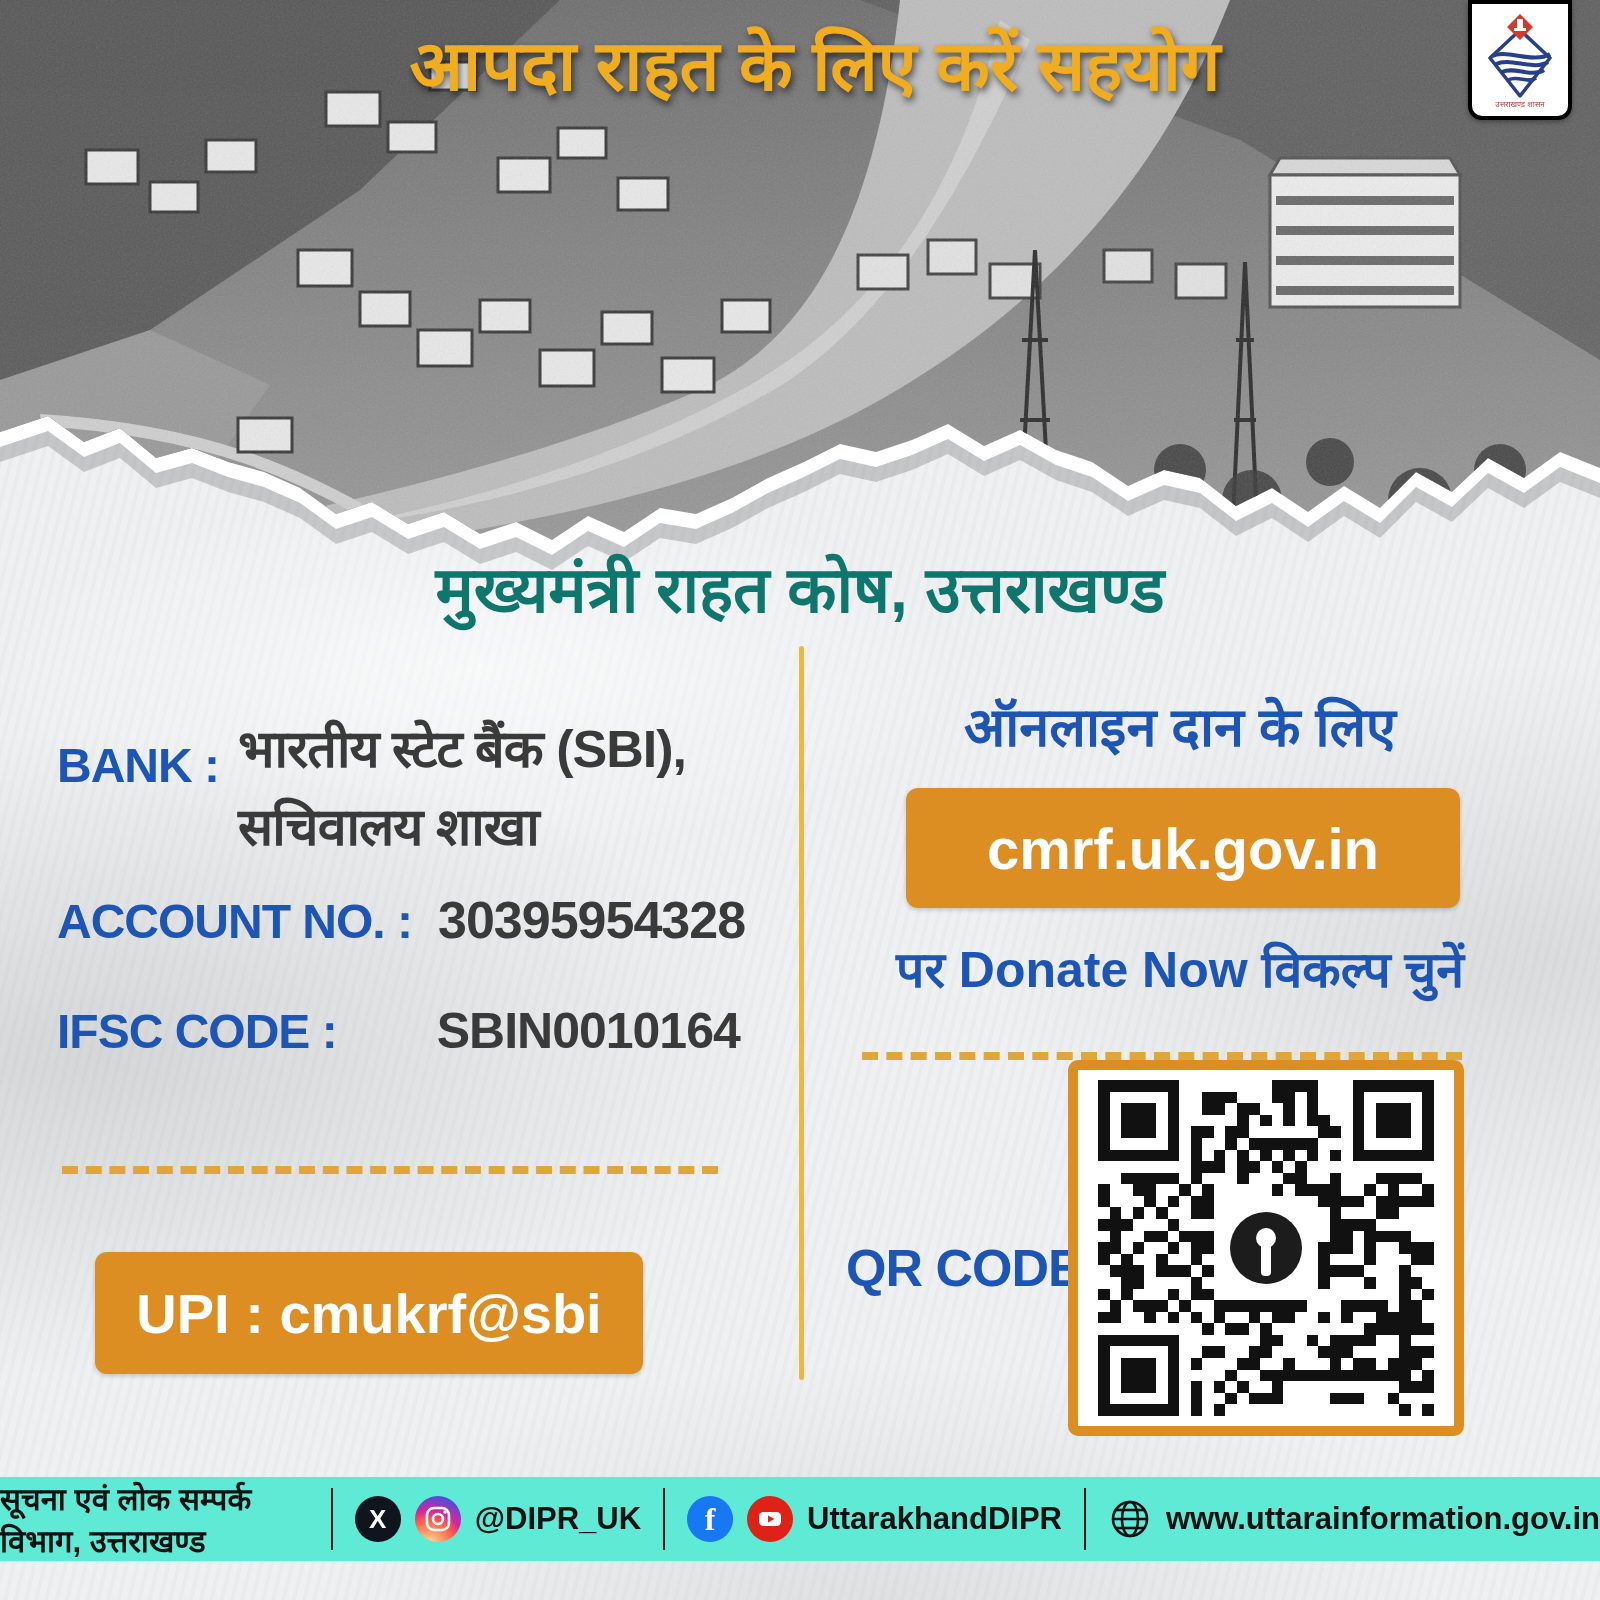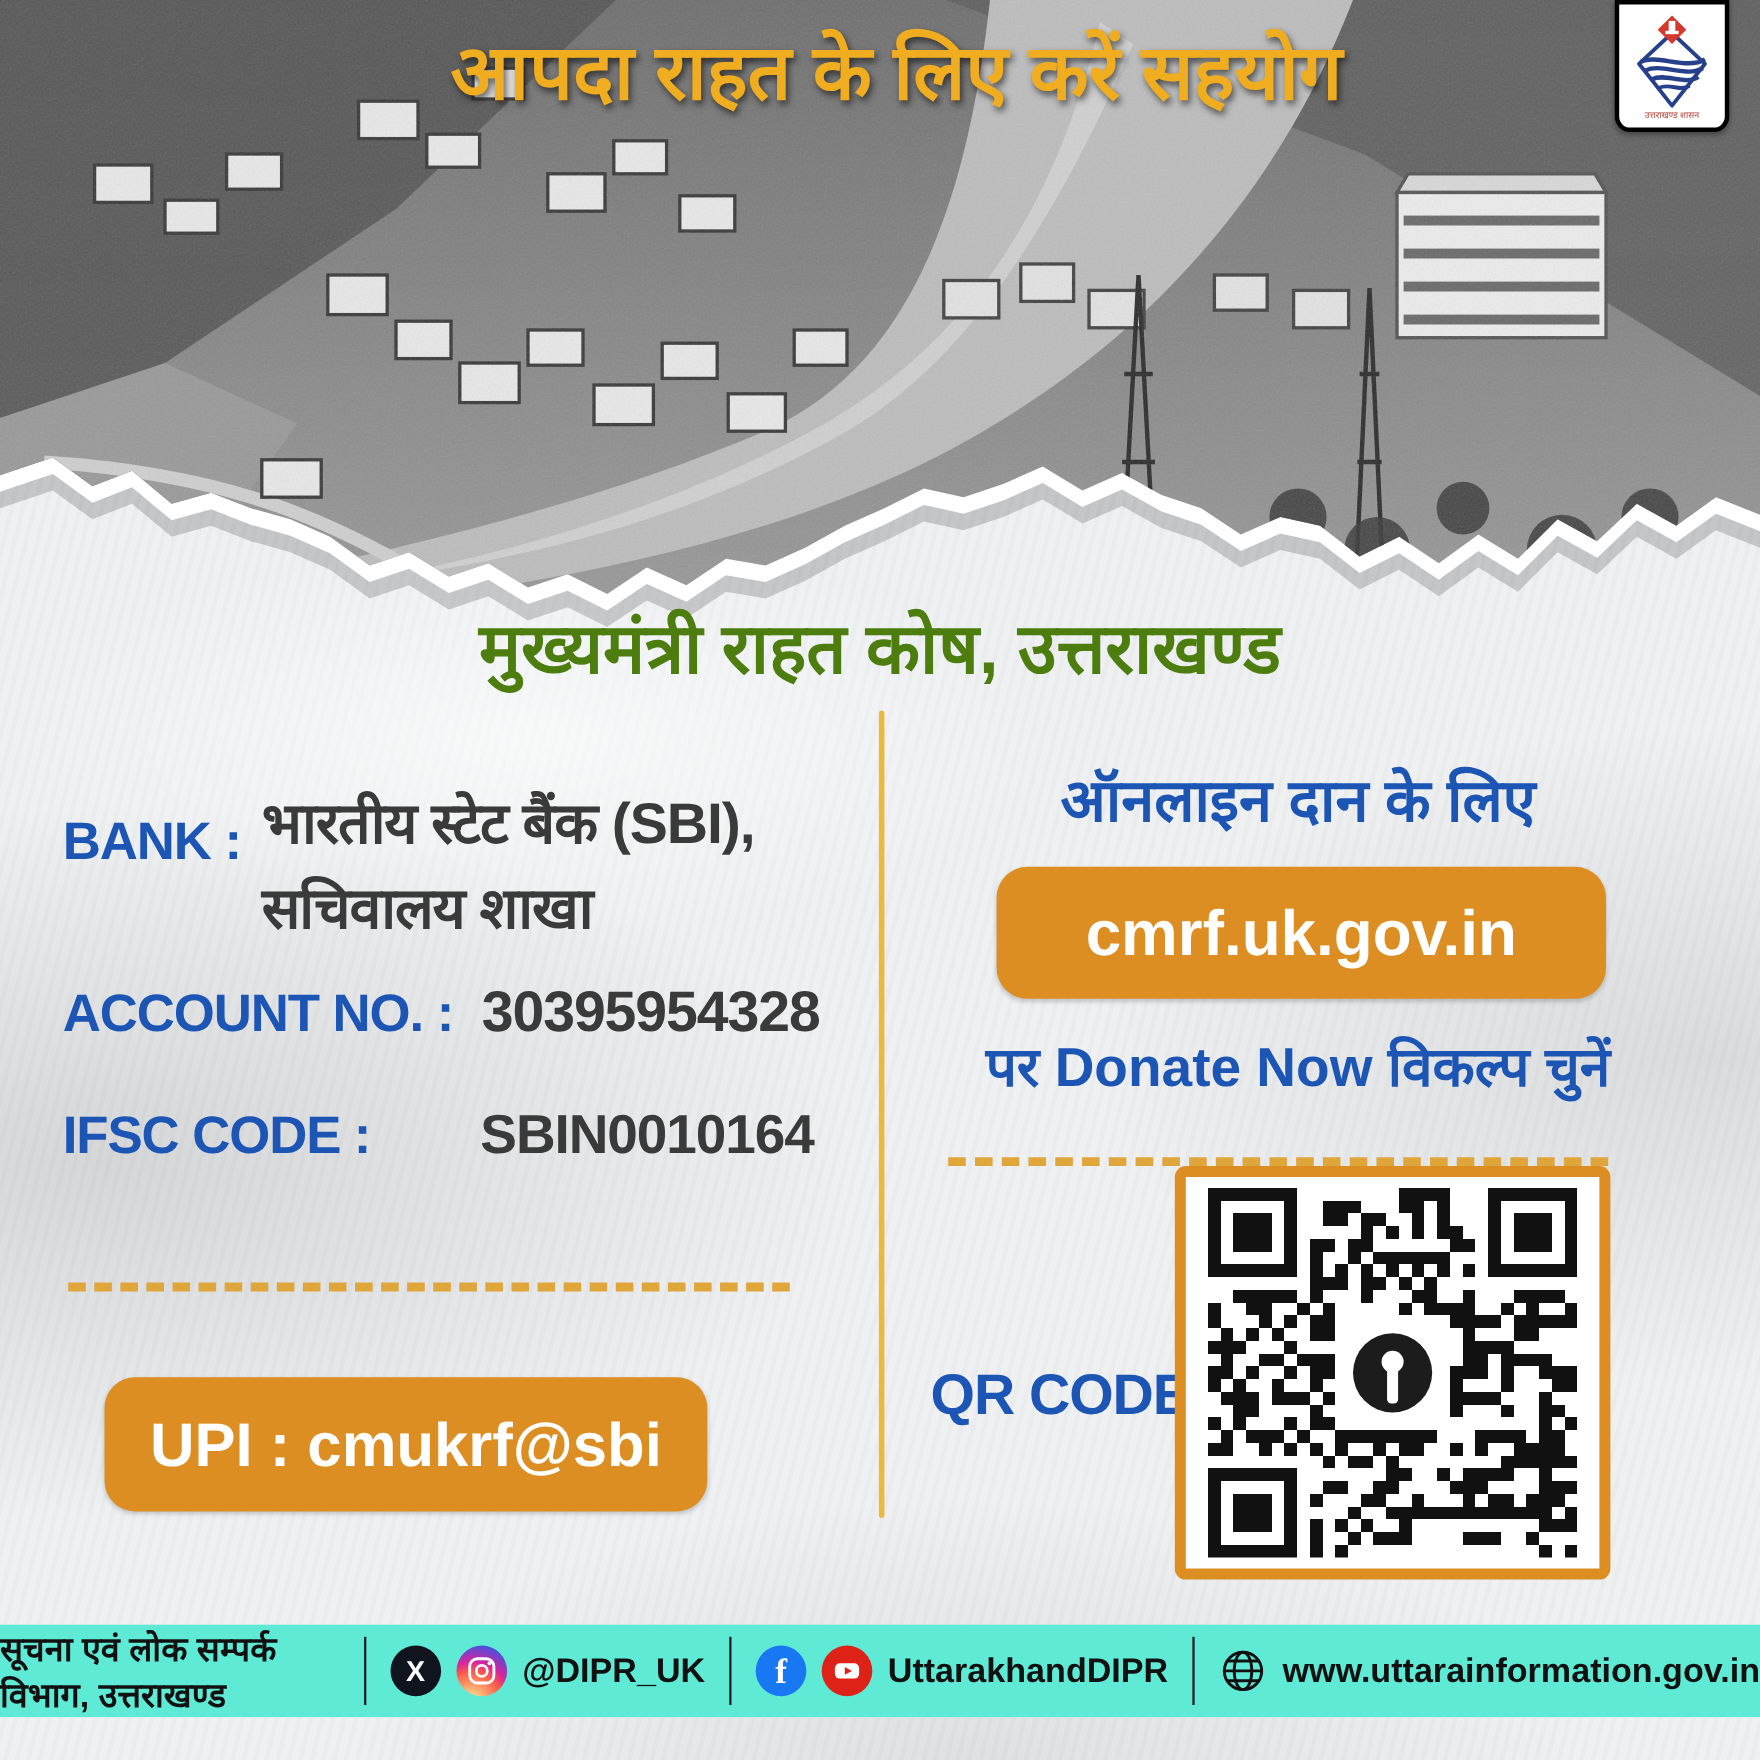--- a/index.html
+++ b/index.html
@@ -23,36 +23,36 @@
     text-shadow:2px 4px 7px rgba(0,0,0,0.6);
   }
   .gov-logo{
     position:absolute;left:1468px;top:0px;width:96px;height:112px;
     background:#ffffff;border:4px solid #000000;border-radius:0 0 14px 14px;
     box-shadow:0 2px 5px rgba(0,0,0,0.35);
   }
   
   .section-title{
     position:absolute;left:0;top:544px;width:1600px;text-align:center;
-    font-weight:bold;font-size:64px;color:#4d7c0f;
+    font-weight:bold;font-size:64px;color:#0f766e;
   }
   
   .lbl{color:#1C55B4;font-weight:bold;font-size:48px;letter-spacing:-1px;margin-left:12px;}
   .val{color:#3A3A3A;font-weight:bold;font-size:50px;letter-spacing:-1px;}
   .bank-label{left:45px;top:738px;}
   .bank-value{left:238px;top:710px;font-size:52px;line-height:1.5;}
   .account-row{left:45px;top:890px;}
   .account-row .val{margin-left:26px;font-size:52px;}
   .ifsc-row{left:45px;top:1002px;}
   .ifsc-row .val{margin-left:100px;}
   .dash{border:none;border-top:8px dashed #DFA63C;}
   .dash-left{left:62px;top:1158px;width:656px;}
   .dash-right{left:862px;top:1044px;width:600px;}
   .chip{
-    background:#DD8E22;border-radius:28px;color:#ffffff;font-weight:bold;
+    background:#DD8E22;border-radius:12px;color:#ffffff;font-weight:bold;
     display:flex;align-items:center;justify-content:center;
     box-shadow:0 2px 4px rgba(0,0,0,0.18);
   }
   .upi-chip{left:95px;top:1252px;width:548px;height:122px;font-size:56px;}
   .url-chip{left:906px;top:788px;width:554px;height:120px;font-size:58px;}
   .col-divider{left:799px;top:646px;width:5px;height:734px;background:#EDB83E;border-radius:3px;}
   
   .donate-heading{left:860px;top:688px;width:640px;text-align:center;color:#1C55B4;font-weight:bold;font-size:54px;}
   .donate-instruction{left:820px;top:934px;width:720px;text-align:center;color:#1C55B4;font-weight:bold;font-size:50px;}
   .qr-label{left:846px;top:1238px;color:#1C55B4;font-weight:bold;font-size:52px;letter-spacing:-1px;}

